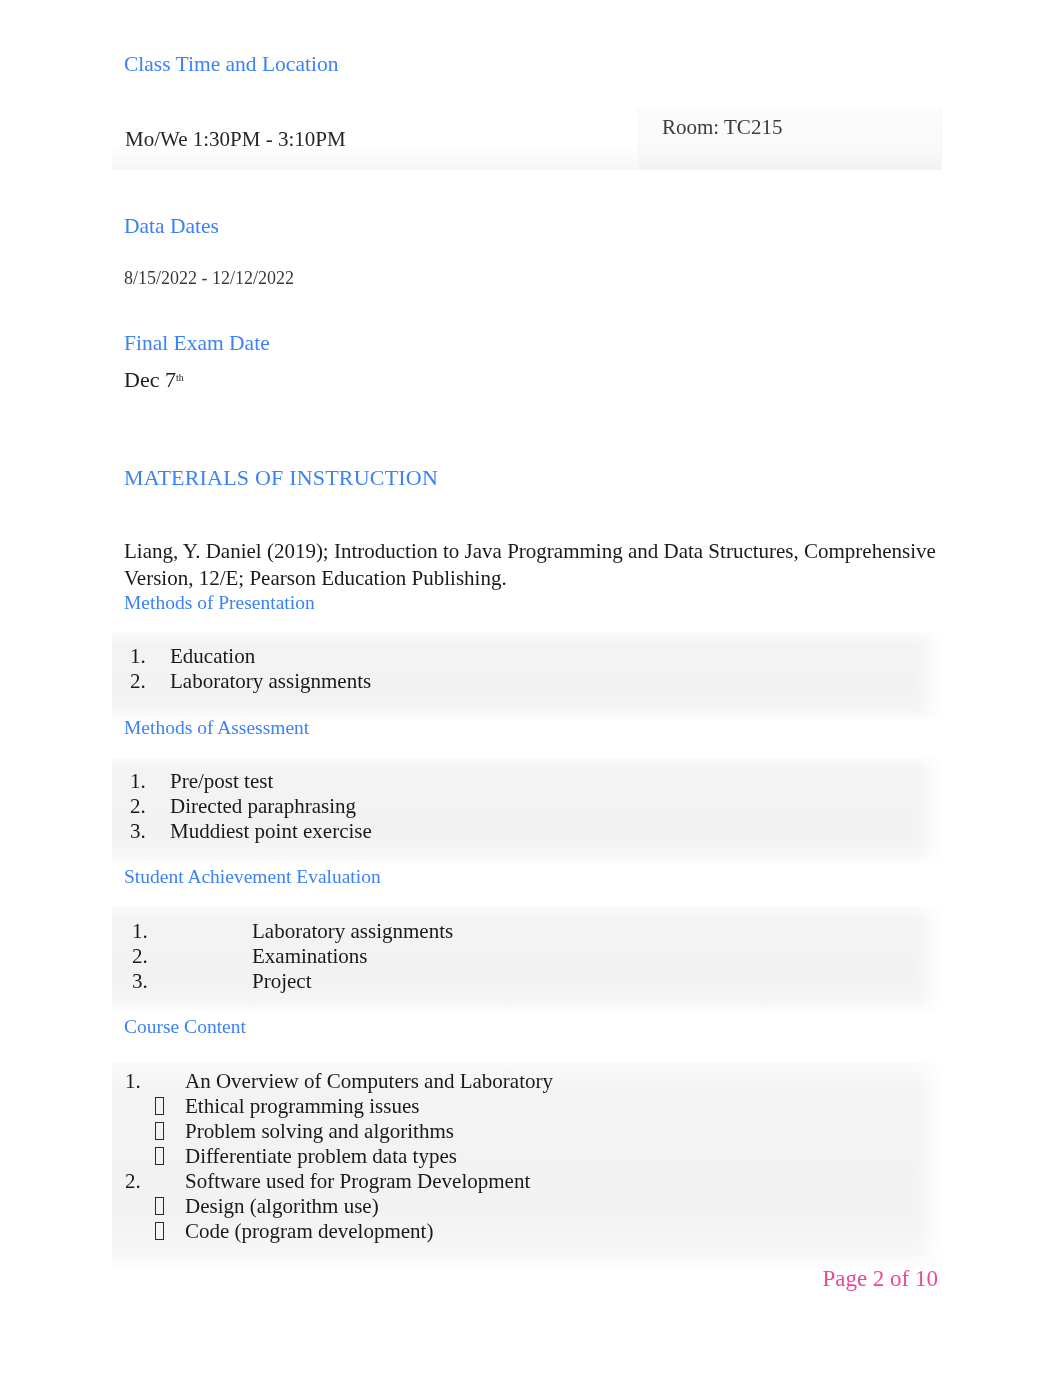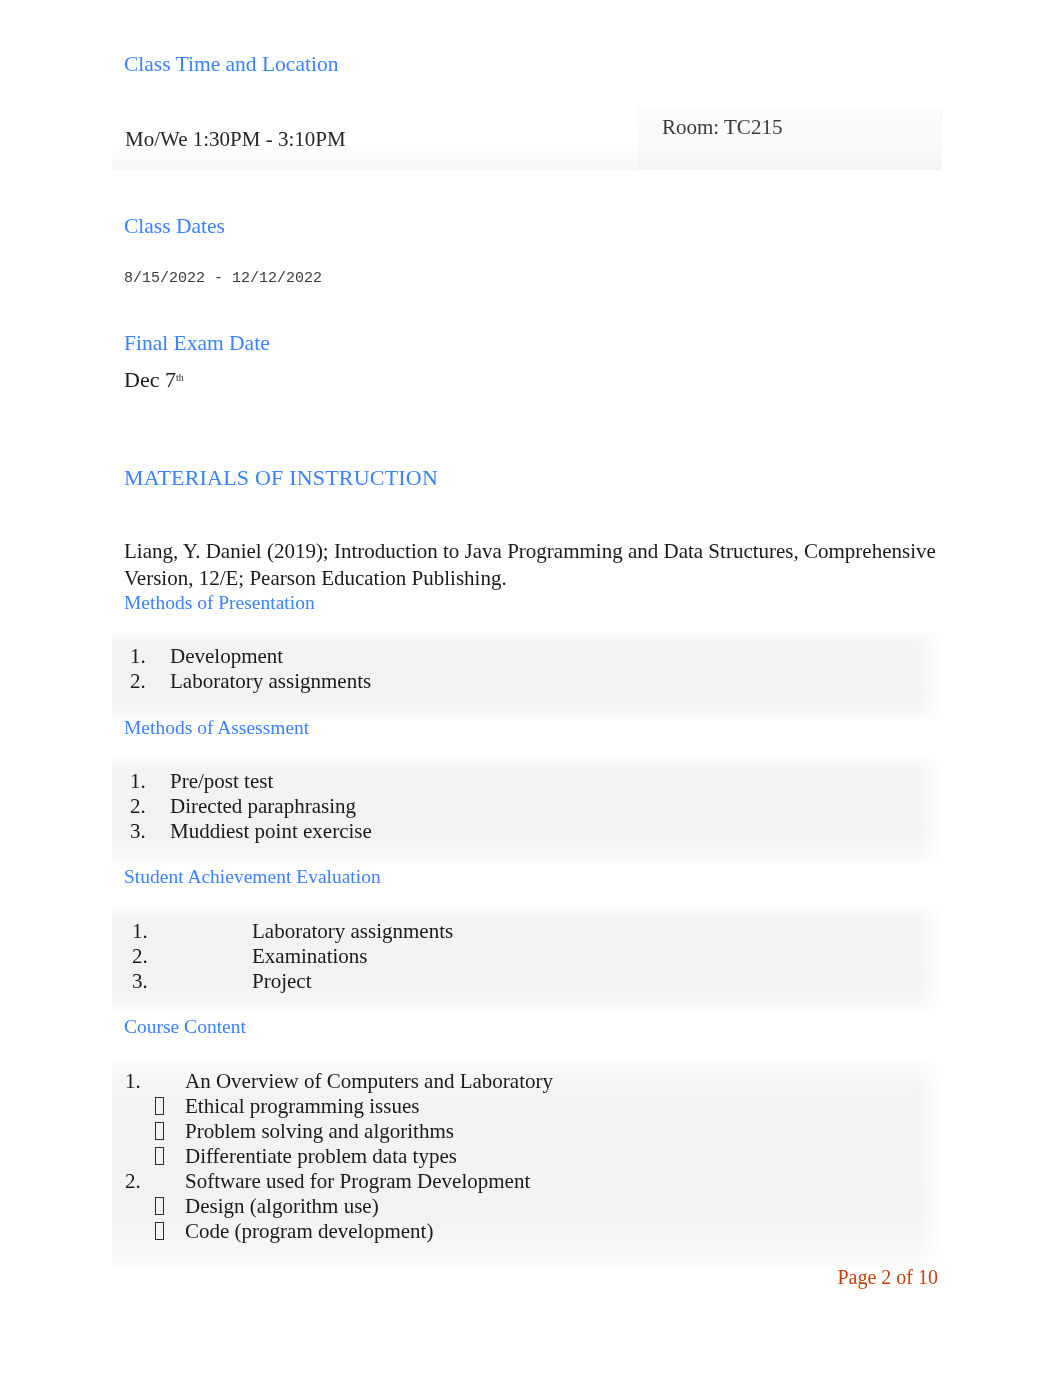--- a/index.html
+++ b/index.html
@@ -42,22 +42,22 @@
   }
 
   .body-text {
     font-size: 21px;
     line-height: 1.28;
     color: #1a1a1a;
     margin: 0;
   }
 
   .small-sans {
-    font-family: Liberation Mono, monospace;
-    font-size: 15px;
+    font-family: Liberation Serif, serif;
+    font-size: 18px;
     color: #3a3a3a;
   }
 
   
   .timetable {
     position: absolute;
     left: 112px;
     top: 108px;
     width: 830px;
     height: 62px;
@@ -131,22 +131,22 @@
     border: 1px solid #2b2b2b;
     vertical-align: -2px;
   }
 
   sup.ord { font-size: 0.62em; vertical-align: super; line-height: 0; }
 
   .footer-page {
     position: absolute;
     right: 124px;
     top: 1266px;
-    font-size: 20px;
-    color: #c2410c;
+    font-size: 23px;
+    color: #ec4899;
     white-space: nowrap;
   }
 </style>
 </head>
 <body>
 
 <div class="page">
 
   <div style="position:absolute; left:124px; top:52px;">
     <div class="h-blue h-sec">Class Time and Location</div>
@@ -155,21 +155,21 @@
   <div class="timetable">
     <div class="cell cell-left">
       <span class="time-text">Mo/We  1:30PM - 3:10PM</span>
     </div>
     <div class="cell cell-right">
       <span class="room-text">Room: TC215</span>
     </div>
   </div>
 
   <div style="position:absolute; left:124px; top:214px;">
-    <div class="h-blue h-sec">Class Dates</div>
+    <div class="h-blue h-sec">Data Dates</div>
   </div>
 
   <div style="position:absolute; left:124px; top:268px;">
     <span class="small-sans">8/15/2022 - 12/12/2022</span>
   </div>
 
   <div style="position:absolute; left:124px; top:331px;">
     <div class="h-blue h-sec">Final Exam Date</div>
   </div>
 
@@ -186,21 +186,21 @@
   </div>
 
   <div style="position:absolute; left:124px; top:592px;">
     <div class="h-blue h-sub">Methods of Presentation</div>
   </div>
 
   <div class="shade-box" style="left:112px; top:632px; width:830px; height:88px;">
     <ol class="doc-list" style="position:absolute; left:18px; top:12px;">
       <li>
         <span class="num-narrow">1.</span>
-        <span>Development</span>
+        <span>Education</span>
       </li>
       <li>
         <span class="num-narrow">2.</span>
         <span>Laboratory assignments</span>
       </li>
     </ol>
   </div>
 
   <div style="position:absolute; left:124px; top:717px;">
     <div class="h-blue h-sub">Methods of Assessment</div>

